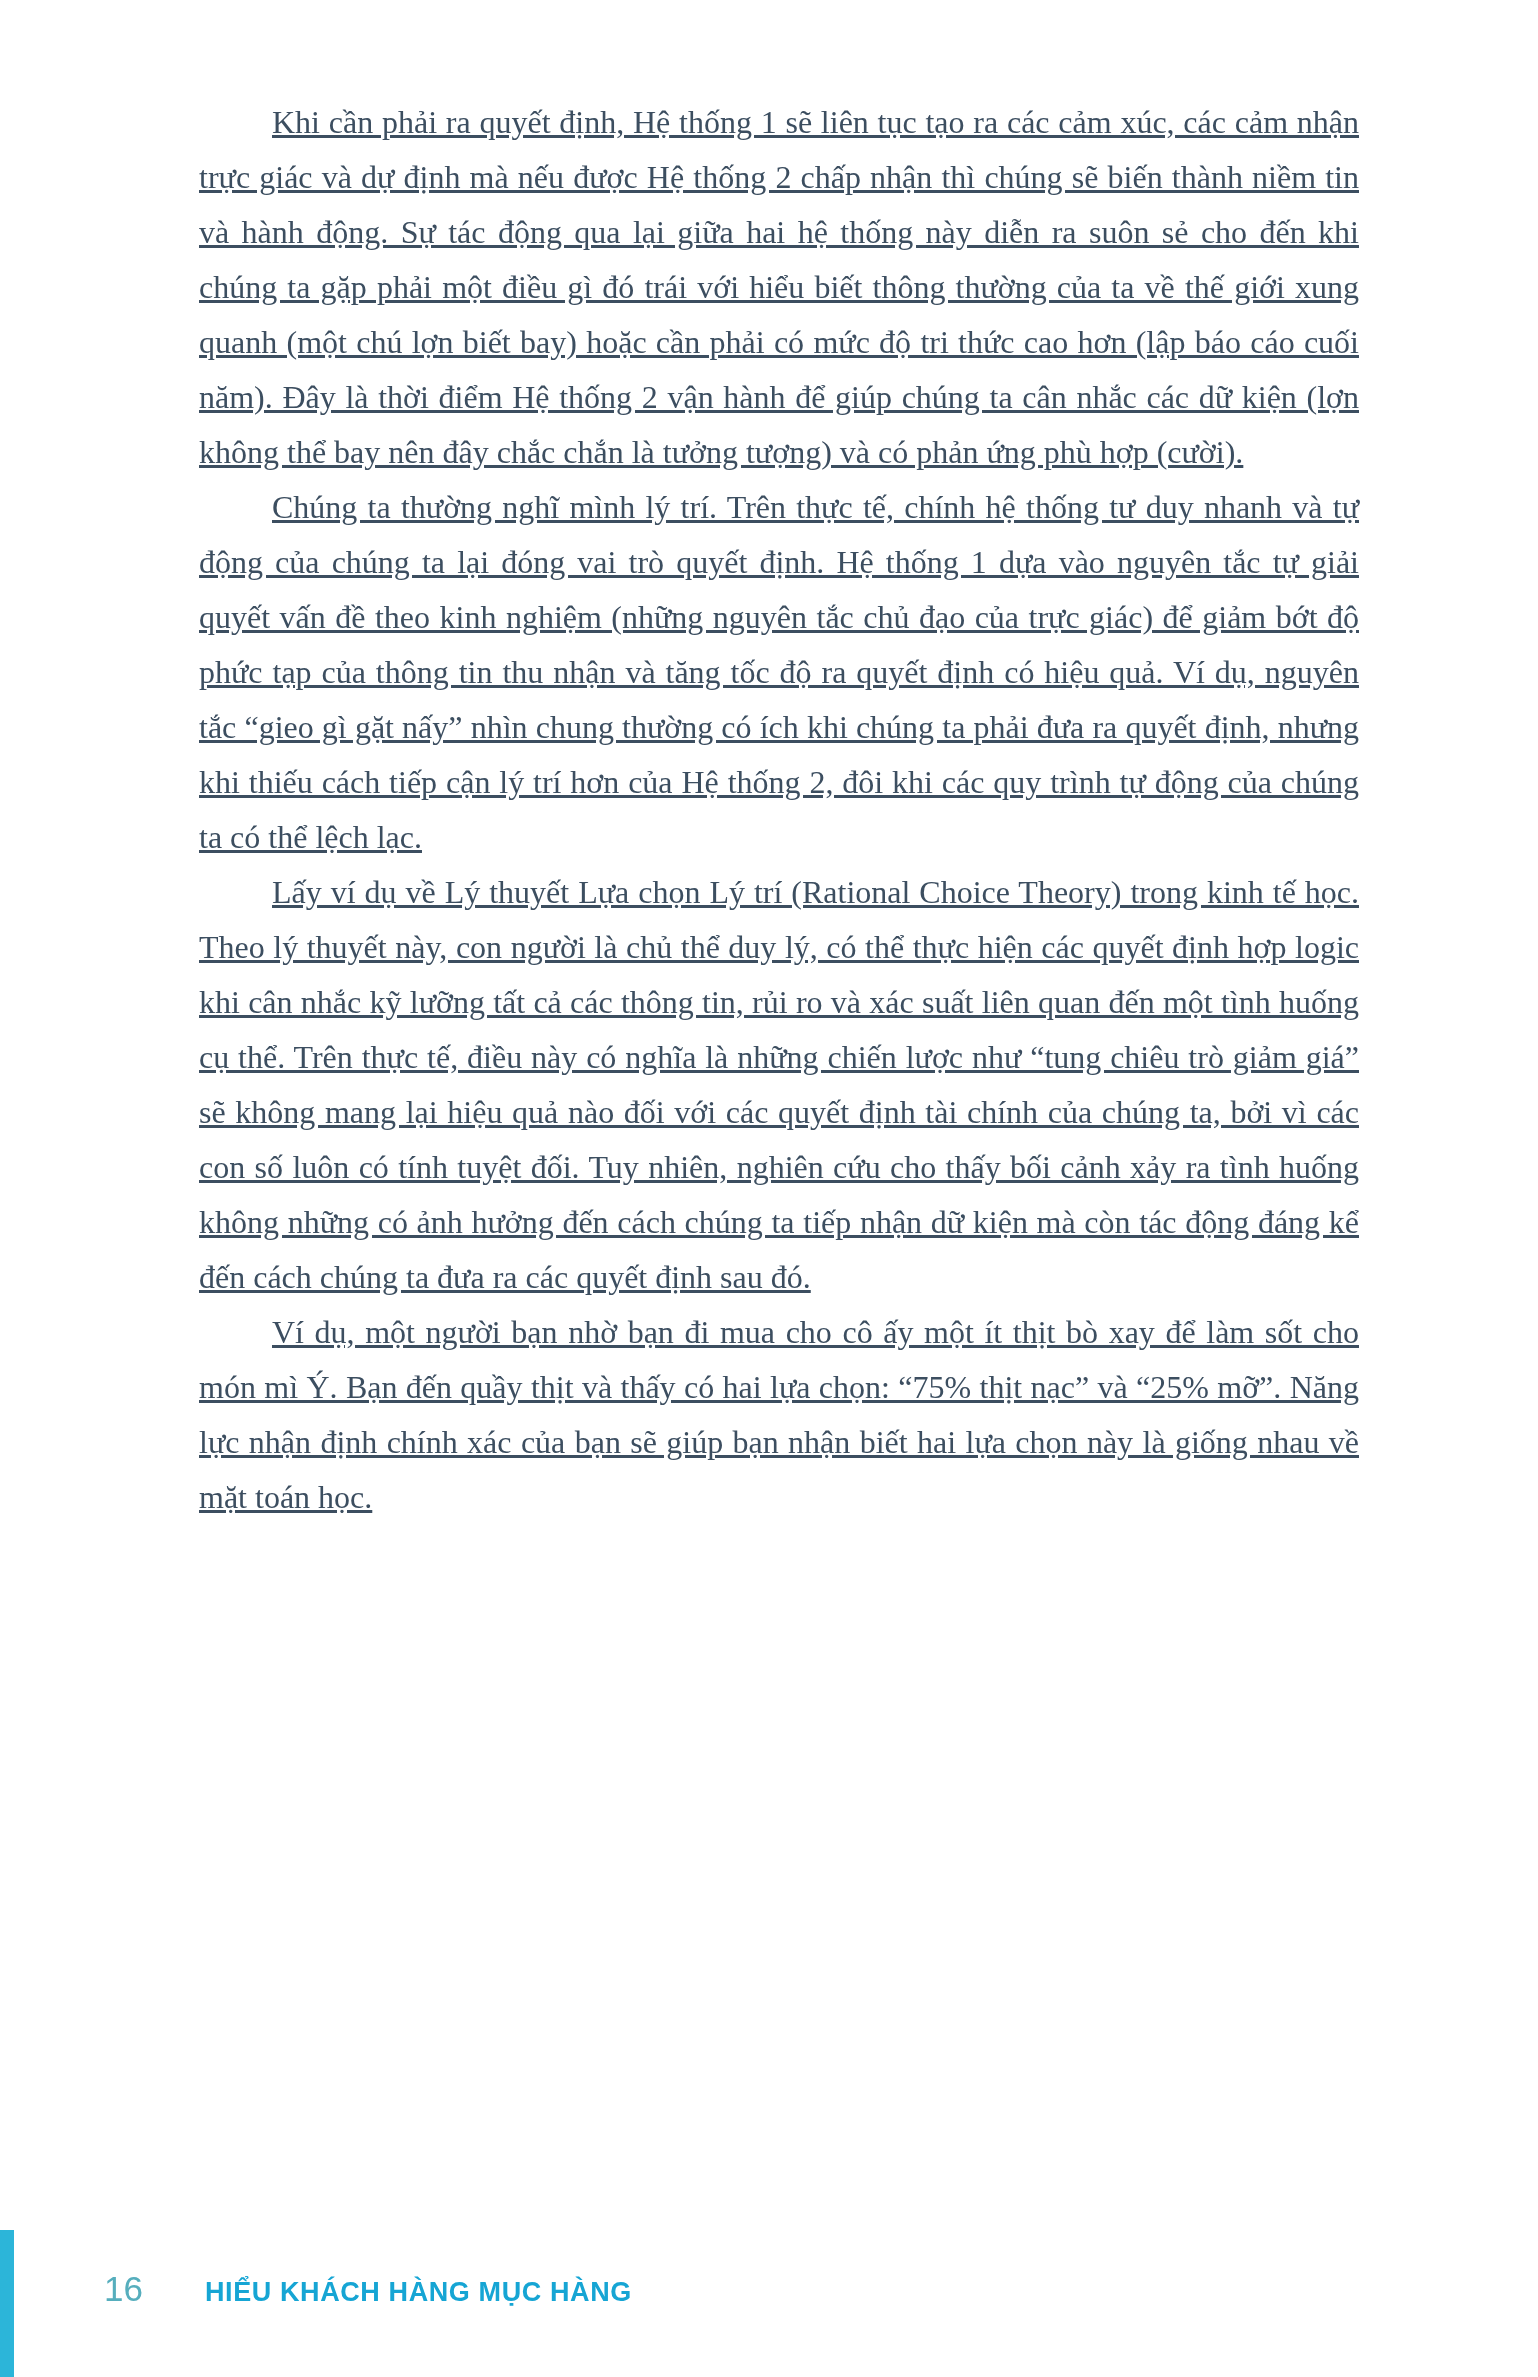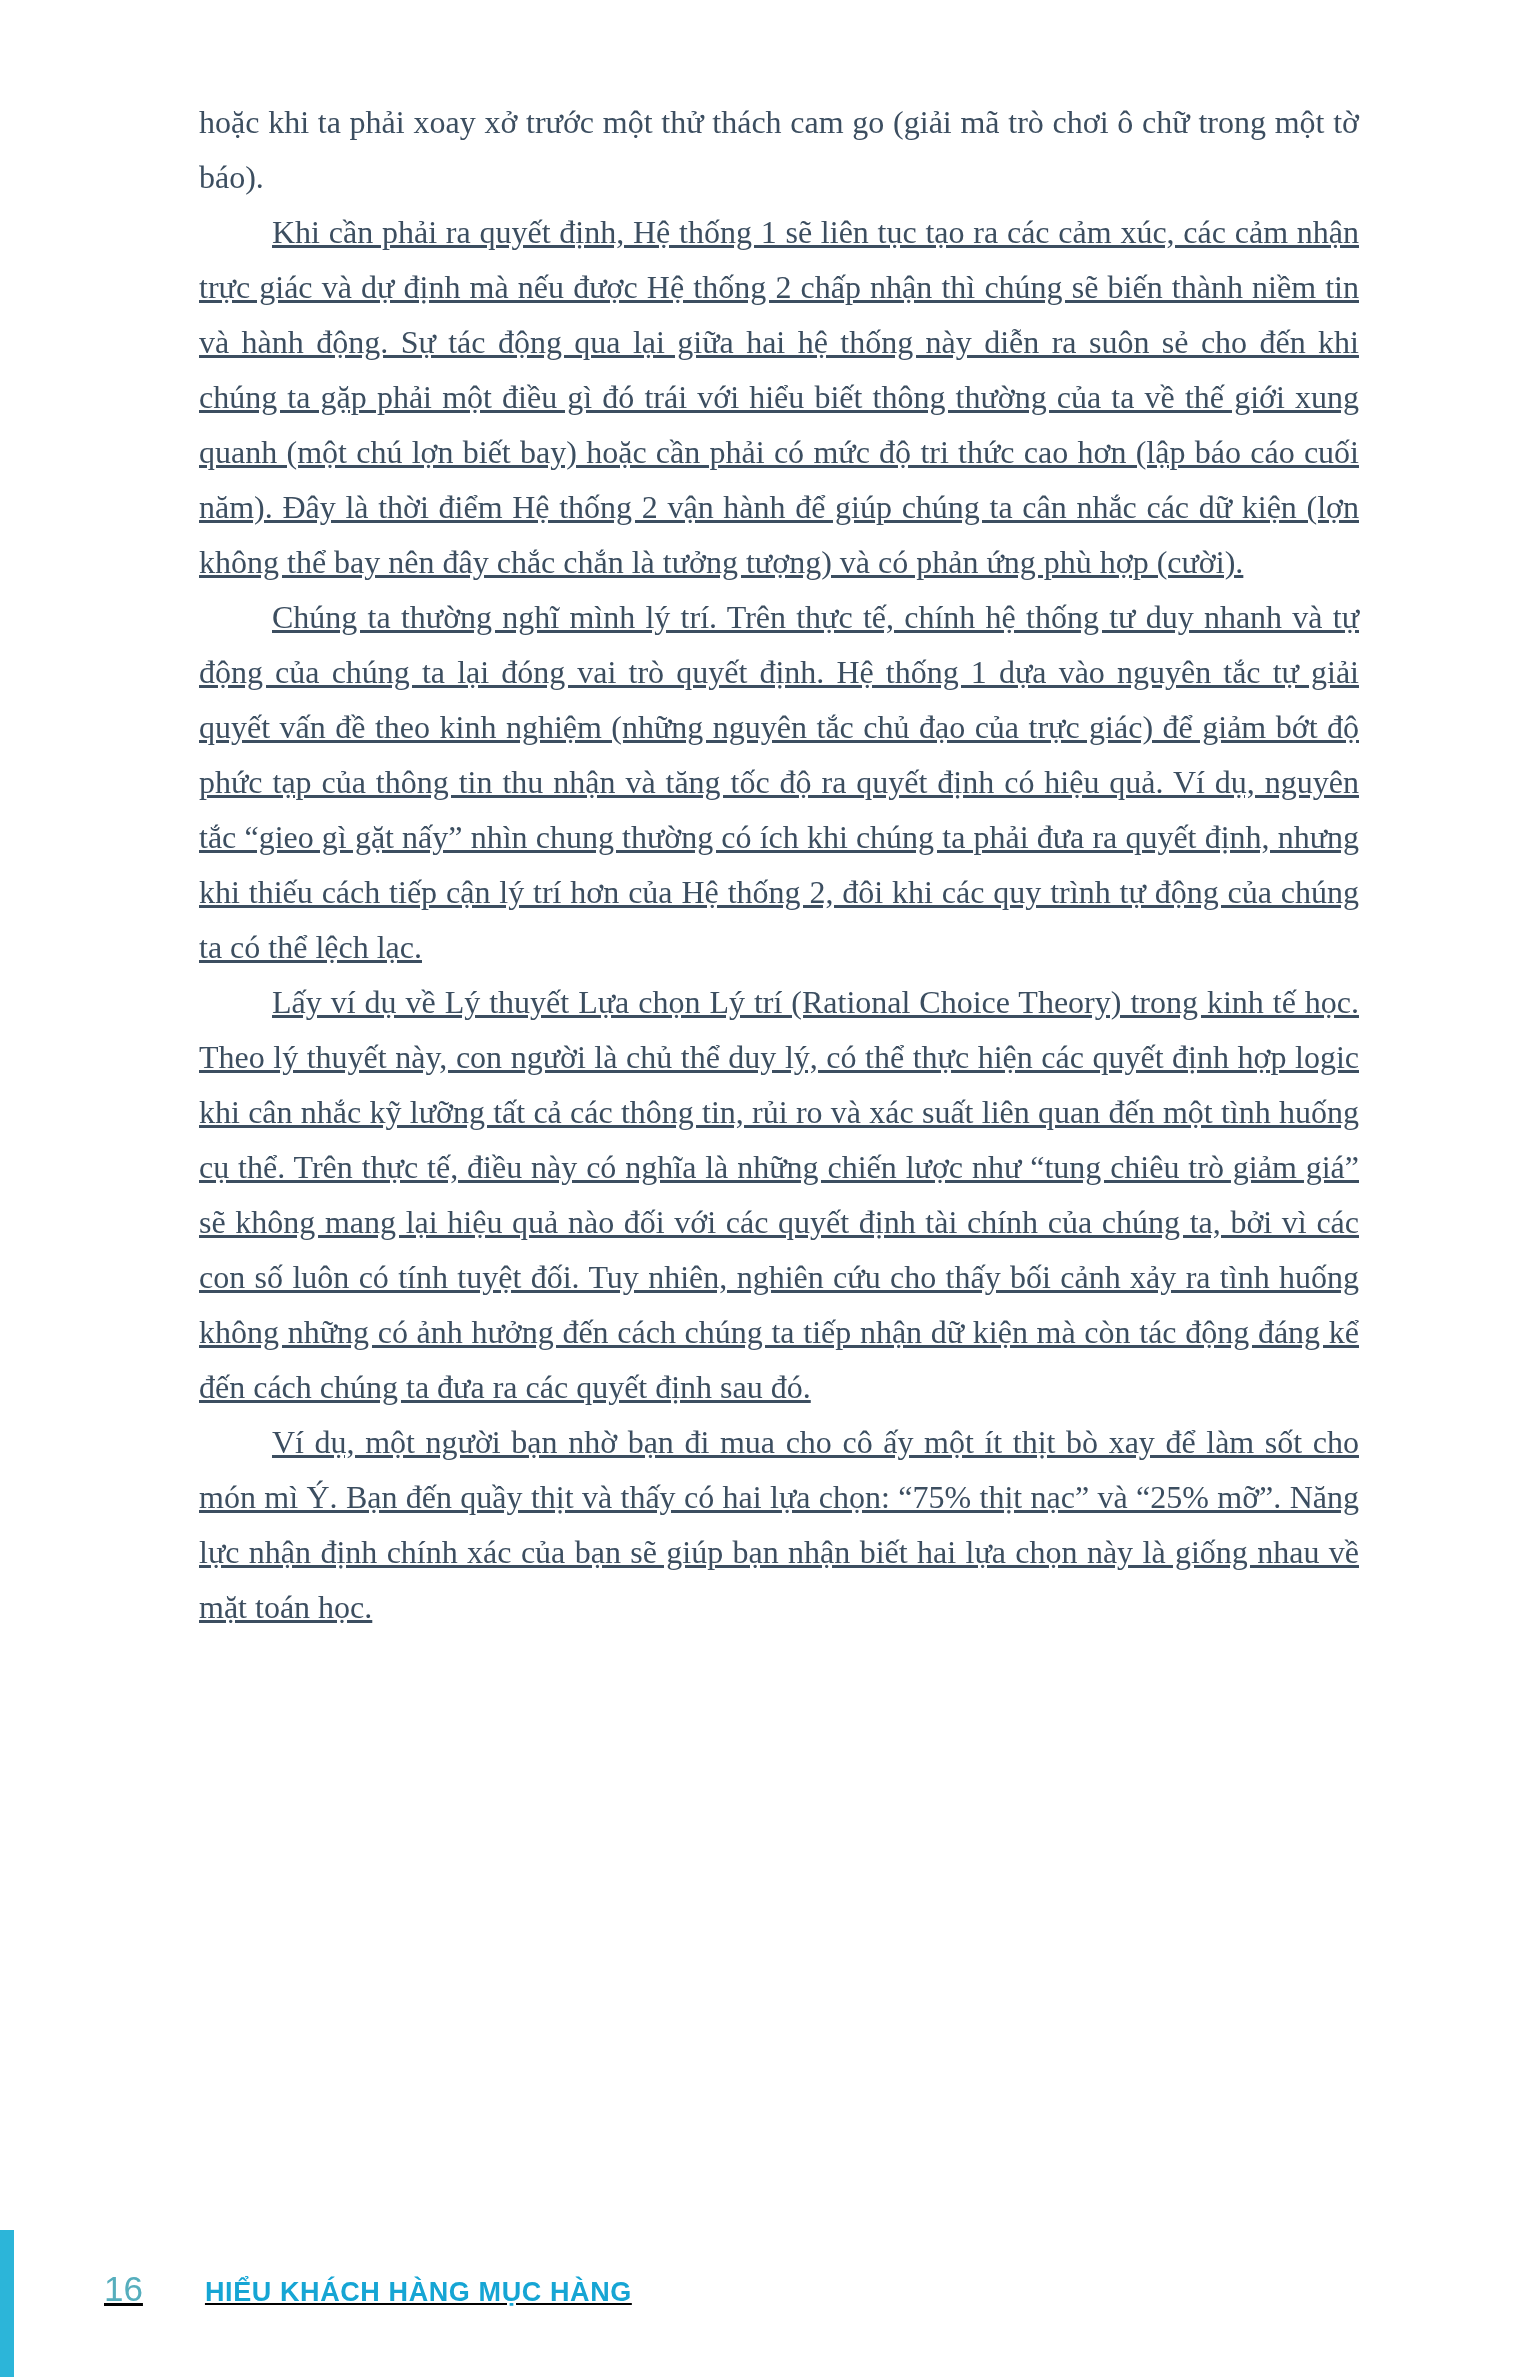--- a/index.html
+++ b/index.html
@@ -39,21 +39,20 @@
     text-decoration: underline;
   }
   .footer {
     position: absolute;
     left: 104px;
     top: 2269px;
     width: 1254px;
     display: flex;
     align-items: baseline;
     font-family: "Liberation Sans", "DejaVu Sans", sans-serif;
-    text-decoration: underline;
   }
   .page-number {
     color: #56aebd;
     font-size: 35px;
     font-weight: 400;
   }
   .footer-title {
     color: #16a5d4;
     font-size: 27px;
     font-weight: 700;
@@ -68,21 +67,20 @@
     height: 147px;
     background: #2cb5d9;
   }
 </style>
 </head>
 <body>
 
 <div class="page">
 
   <main class="text-block">
-    <p class="para no-indent">hoặc khi ta phải xoay xở trước một thử thách cam go (giải mã trò chơi ô chữ trong một tờ báo).</p>
     <p class="para indent">Khi cần phải ra quyết định, Hệ thống 1 sẽ liên tục tạo ra các cảm xúc, các cảm nhận trực giác và dự định mà nếu được Hệ thống 2 chấp nhận thì chúng sẽ biến thành niềm tin và hành động. Sự tác động qua lại giữa hai hệ thống này diễn ra suôn sẻ cho đến khi chúng ta gặp phải một điều gì đó trái với hiểu biết thông thường của ta về thế giới xung quanh (một chú lợn biết bay) hoặc cần phải có mức độ tri thức cao hơn (lập báo cáo cuối năm). Đây là thời điểm Hệ thống 2 vận hành để giúp chúng ta cân nhắc các dữ kiện (lợn không thể bay nên đây chắc chắn là tưởng tượng) và có phản ứng phù hợp (cười).</p>
     <p class="para indent">Chúng ta thường nghĩ mình lý trí. Trên thực tế, chính hệ thống tư duy nhanh và tự động của chúng ta lại đóng vai trò quyết định. Hệ thống 1 dựa vào nguyên tắc tự giải quyết vấn đề theo kinh nghiệm (những nguyên tắc chủ đạo của trực giác) để giảm bớt độ phức tạp của thông tin thu nhận và tăng tốc độ ra quyết định có hiệu quả. Ví dụ, nguyên tắc “gieo gì gặt nấy” nhìn chung thường có ích khi chúng ta phải đưa ra quyết định, nhưng khi thiếu cách tiếp cận lý trí hơn của Hệ thống 2, đôi khi các quy trình tự động của chúng ta có thể lệch lạc.</p>
     <p class="para indent">Lấy ví dụ về Lý thuyết Lựa chọn Lý trí (Rational Choice Theory) trong kinh tế học. Theo lý thuyết này, con người là chủ thể duy lý, có thể thực hiện các quyết định hợp logic khi cân nhắc kỹ lưỡng tất cả các thông tin, rủi ro và xác suất liên quan đến một tình huống cụ thể. Trên thực tế, điều này có nghĩa là những chiến lược như “tung chiêu trò giảm giá” sẽ không mang lại hiệu quả nào đối với các quyết định tài chính của chúng ta, bởi vì các con số luôn có tính tuyệt đối. Tuy nhiên, nghiên cứu cho thấy bối cảnh xảy ra tình huống không những có ảnh hưởng đến cách chúng ta tiếp nhận dữ kiện mà còn tác động đáng kể đến cách chúng ta đưa ra các quyết định sau đó.</p>
     <p class="para indent">Ví dụ, một người bạn nhờ bạn đi mua cho cô ấy một ít thịt bò xay để làm sốt cho món mì Ý. Bạn đến quầy thịt và thấy có hai lựa chọn: “75% thịt nạc” và “25% mỡ”. Năng lực nhận định chính xác của bạn sẽ giúp bạn nhận biết hai lựa chọn này là giống nhau về mặt toán học.</p>
   </main>
 
   <footer class="footer">
     <span class="page-number">16</span>
     <span class="footer-title">HIỂU KHÁCH HÀNG MỤC HÀNG</span>
   </footer>

